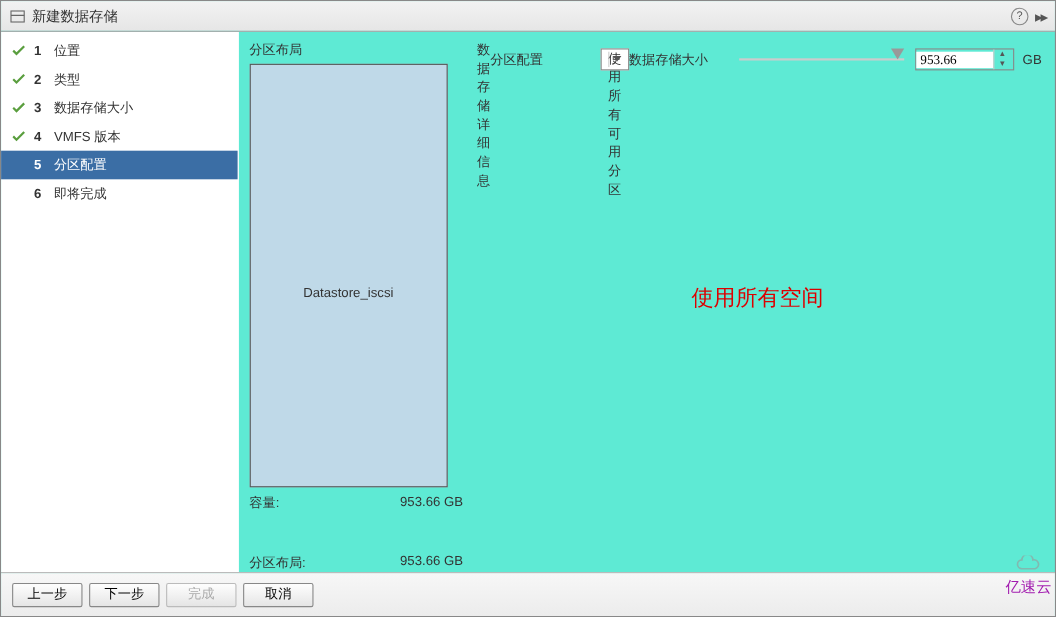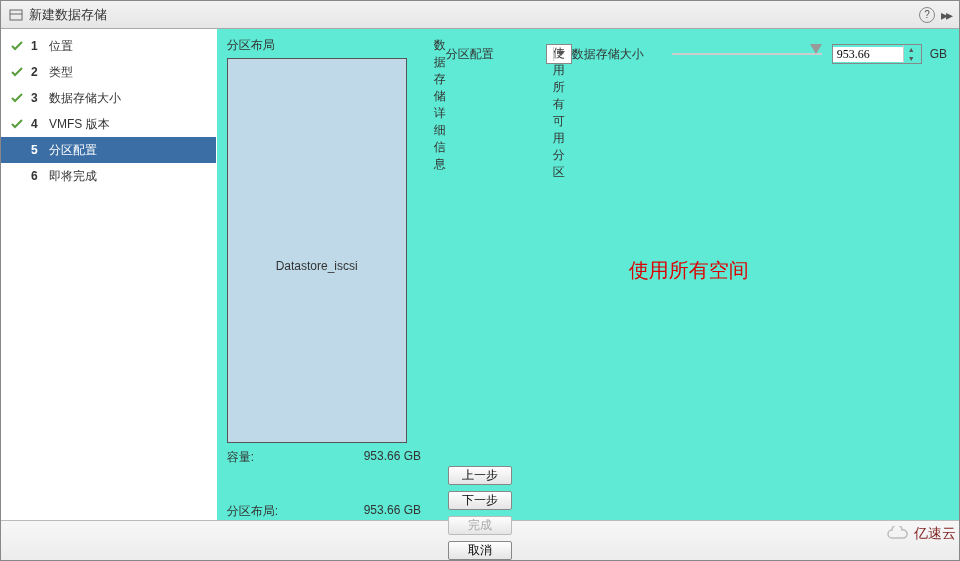--- a/index.html
+++ b/index.html
@@ -31,24 +31,24 @@
     .select-box .arrow { position: absolute; right: 2px; top: 2px; width: 16px; height: 14px; border-left: 1px solid #ccc; display:flex;align-items:center;justify-content:center;}
     .slider-wrap { width: 150px; height: 16px; display: flex; align-items: center; margin-right: 10px; position: relative; }
     .slider-track { width: 100%; height: 2px; background: #ccc; }
     .slider-thumb { position: absolute; right: 0; top: -2px; width: 0; height: 0; border-left: 6px solid transparent; border-right: 6px solid transparent; border-top: 10px solid #999; }
     .spinner { width: 90px; height: 20px; border: 1px solid #888; display: flex; align-items: center; }
     .spinner input { width: 70px; border: none; outline: none; font-size: 12px; padding: 0 4px; font-family: Liberation Serif, serif; }
     .spinner .spin-btns { width: 16px; display: flex; flex-direction: column; border-left: 1px solid #ccc; }
     .spinner .spin-btns div { height: 9px; font-size: 7px; display:flex;align-items:center;justify-content:center; cursor: pointer; color:#555; }
     .unit { margin-left: 8px; }
     .annotation { position: absolute; left: 195px; top: 220px; color: #d00; font-size: 20px; }
-    .footer { height: 40px; border-top: 1px solid #bbb; display: flex; align-items: center; justify-content: flex-end; padding: 0 10px; gap: 6px; background: linear-gradient(#f7f7f7,#ececec); flex-direction: column; }
+    .footer { height: 40px; border-top: 1px solid #bbb; display: flex; align-items: center; justify-content: flex-start; padding: 0 10px; gap: 6px; background: linear-gradient(#f7f7f7,#ececec); }
     .btn { min-width: 64px; height: 22px; border: 1px solid #888; background: linear-gradient(#fefefe,#e5e5e5); border-radius: 2px; font-size: 12px; cursor: pointer; padding: 0 10px; }
     .btn:disabled { color: #aaa; border-color: #bbb; cursor: default; }
-    .watermark { position: absolute; right: 4px; bottom: 18px; font-size: 14px; color: #7f1d1d; display:flex; align-items:center; gap:4px; }
+    .watermark { position: absolute; right: 4px; bottom: 18px; font-size: 14px; color: #a21caf; display:flex; align-items:center; gap:4px;flex-direction:column; }
     .watermark svg { opacity: 0.6; }
   </style>
 </head>
 <body>
 
 <div class="window">
   <div class="titlebar">
     <span class="title-icon">
       <svg width="14" height="14" viewBox="0 0 14 14">
           <rect x="1" y="2" width="12" height="10" fill="none" stroke="#666"></rect>

